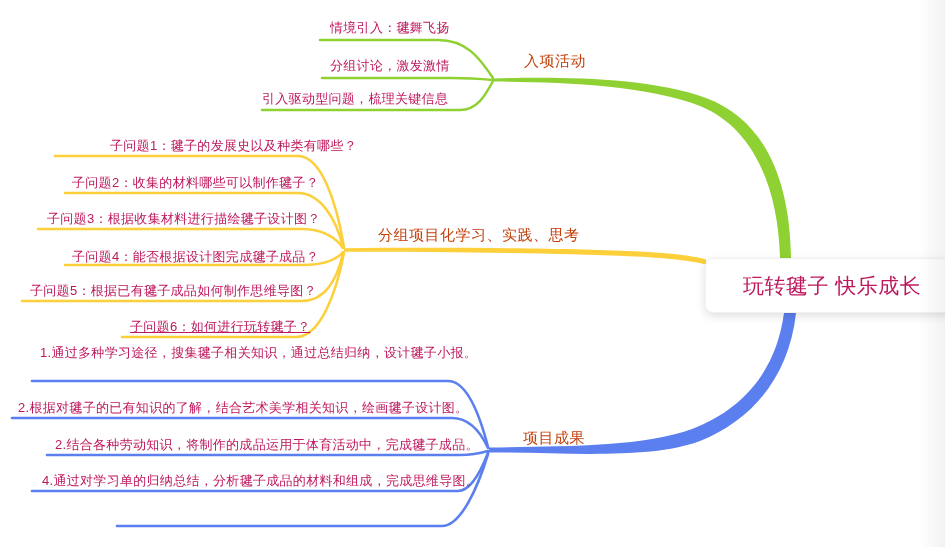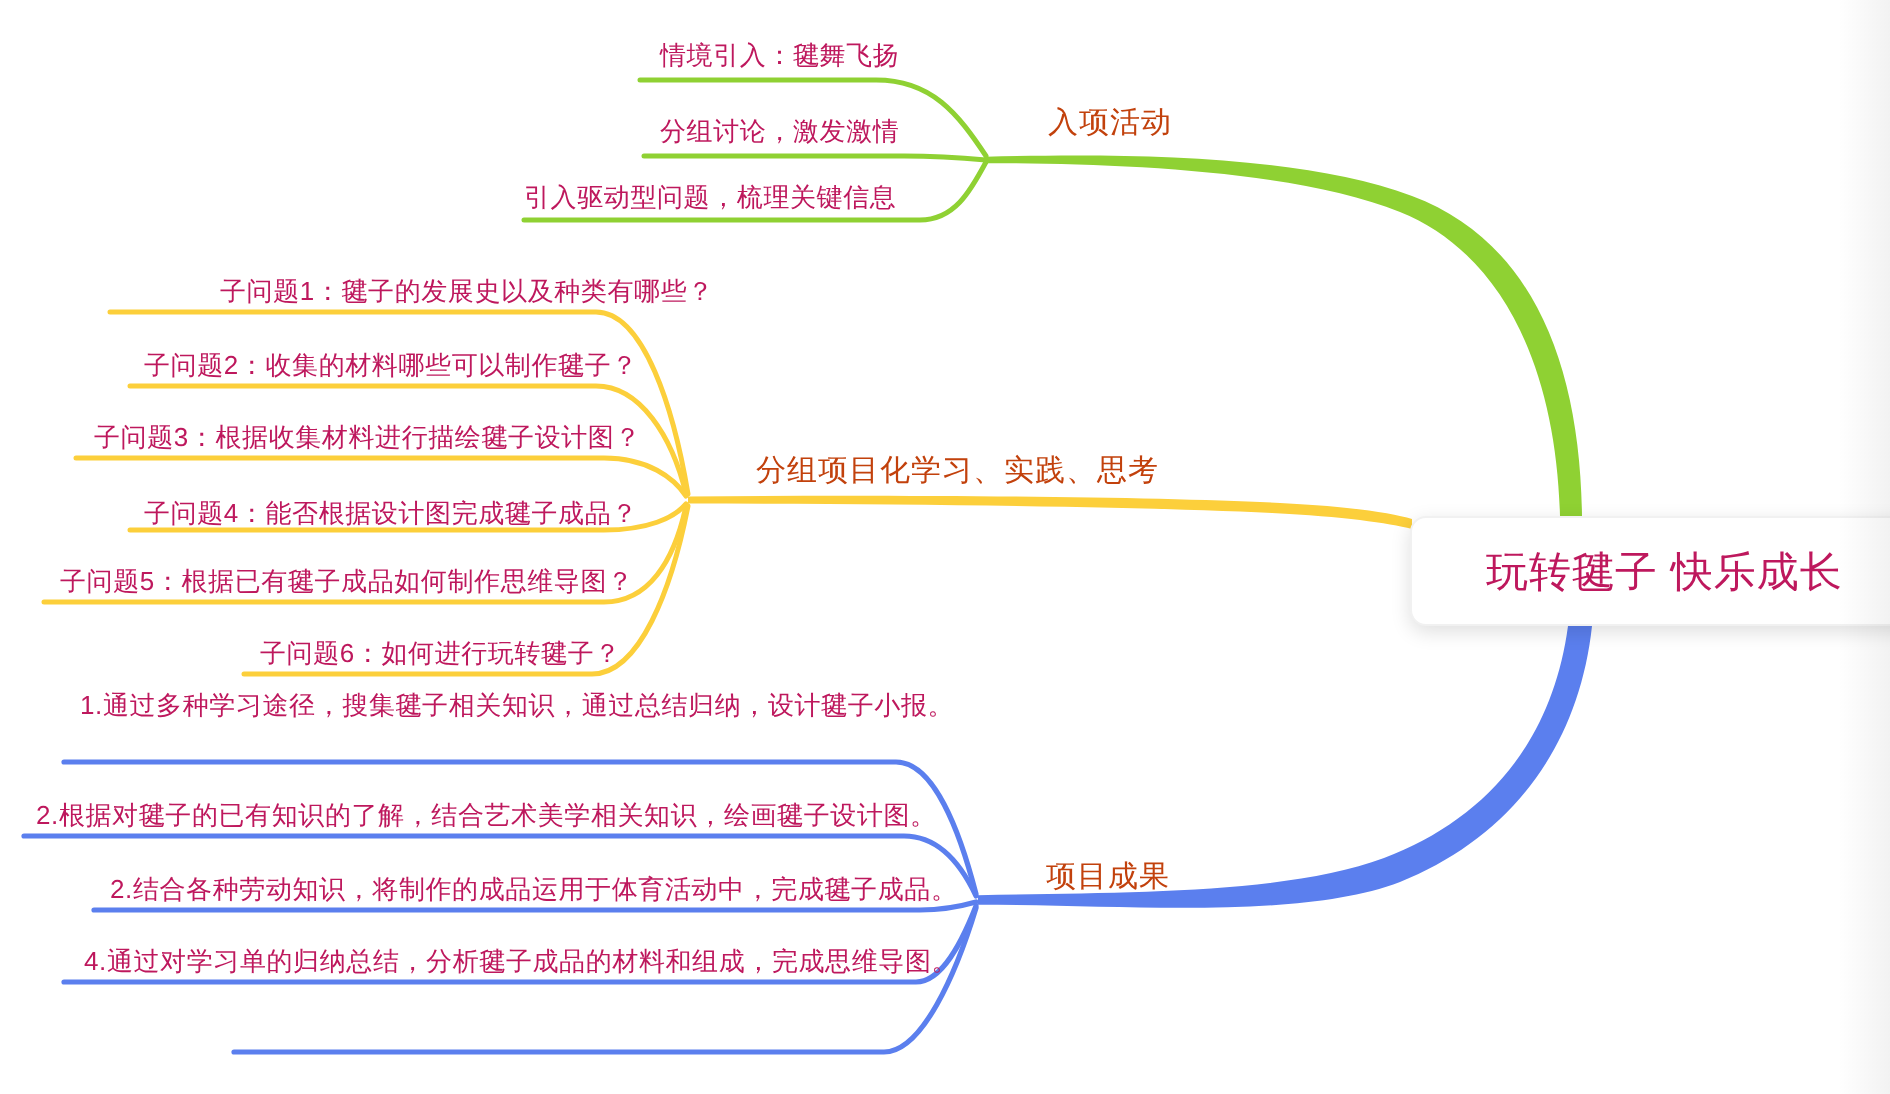--- a/index.html
+++ b/index.html
@@ -70,21 +70,21 @@
 
   <div class="sub-label" style="left:330px;top:19px;">情境引入：毽舞飞扬</div>
   <div class="sub-label" style="left:262px;top:90px;">引入驱动型问题，梳理关键信息</div>
   <div class="sub-label" style="left:330px;top:57px;">分组讨论，激发激情</div>
 
   <div class="sub-label" style="left:62px;top:137px;margin-left:48px;">子问题1：毽子的发展史以及种类有哪些？</div>
   <div class="sub-label" style="left:72px;top:174px;">子问题2：收集的材料哪些可以制作毽子？</div>
   <div class="sub-label" style="left:47px;top:210px;">子问题3：根据收集材料进行描绘毽子设计图？</div>
   <div class="sub-label" style="left:72px;top:248px;">子问题4：能否根据设计图完成毽子成品？</div>
   <div class="sub-label" style="left:30px;top:282px;">子问题5：根据已有毽子成品如何制作思维导图？</div>
-  <div class="sub-label" style="left:130px;top:318px;">子问题6：如何进行玩转毽子？</div>
+  <div class="sub-label" style="left:130px;top:318px;text-decoration:underline;">子问题6：如何进行玩转毽子？</div>
 
   <div class="sub-label" style="left:40px;top:344px;">1.通过多种学习途径，搜集毽子相关知识，通过总结归纳，设计毽子小报。</div>
   <div class="sub-label" style="left:18px;top:399px;">2.根据对毽子的已有知识的了解，结合艺术美学相关知识，绘画毽子设计图。</div>
   <div class="sub-label" style="left:55px;top:436px;">2.结合各种劳动知识，将制作的成品运用于体育活动中，完成毽子成品。</div>
   <div class="sub-label" style="left:42px;top:472px;">4.通过对学习单的归纳总结，分析毽子成品的材料和组成，完成思维导图。</div>
 
   <div class="edge-fade"></div>
 </div>
 
 </body></html>

